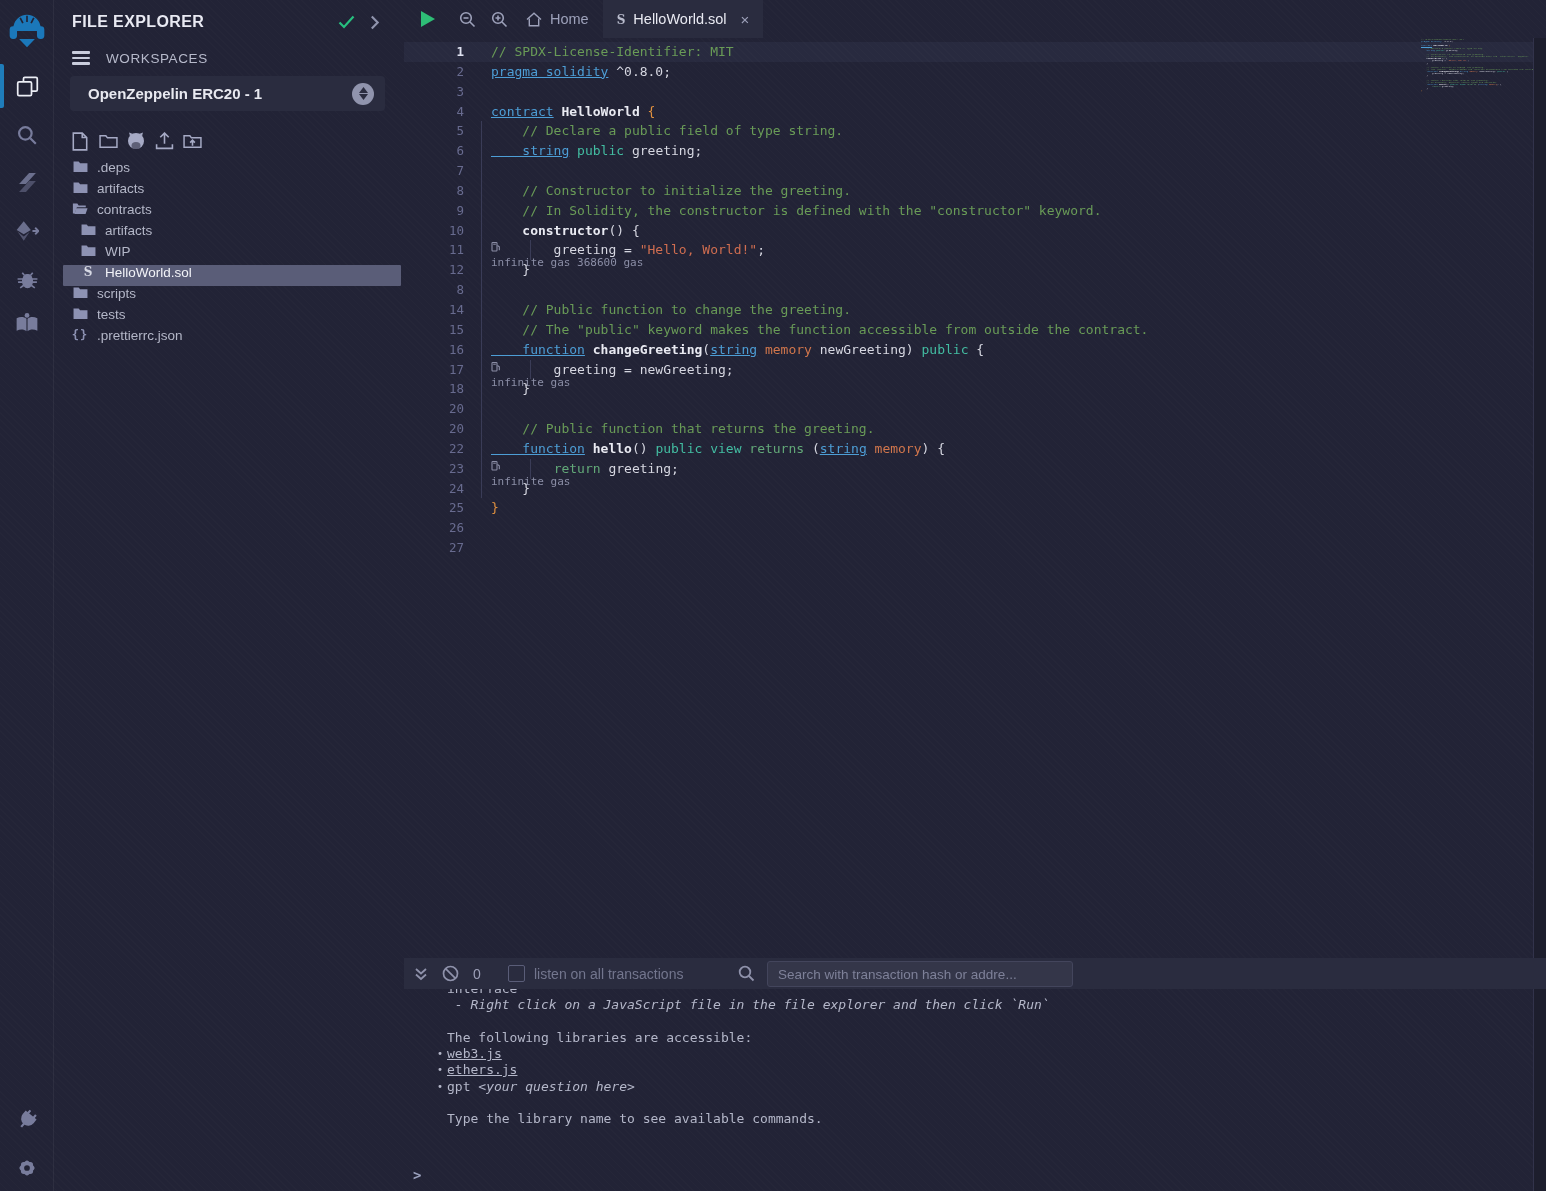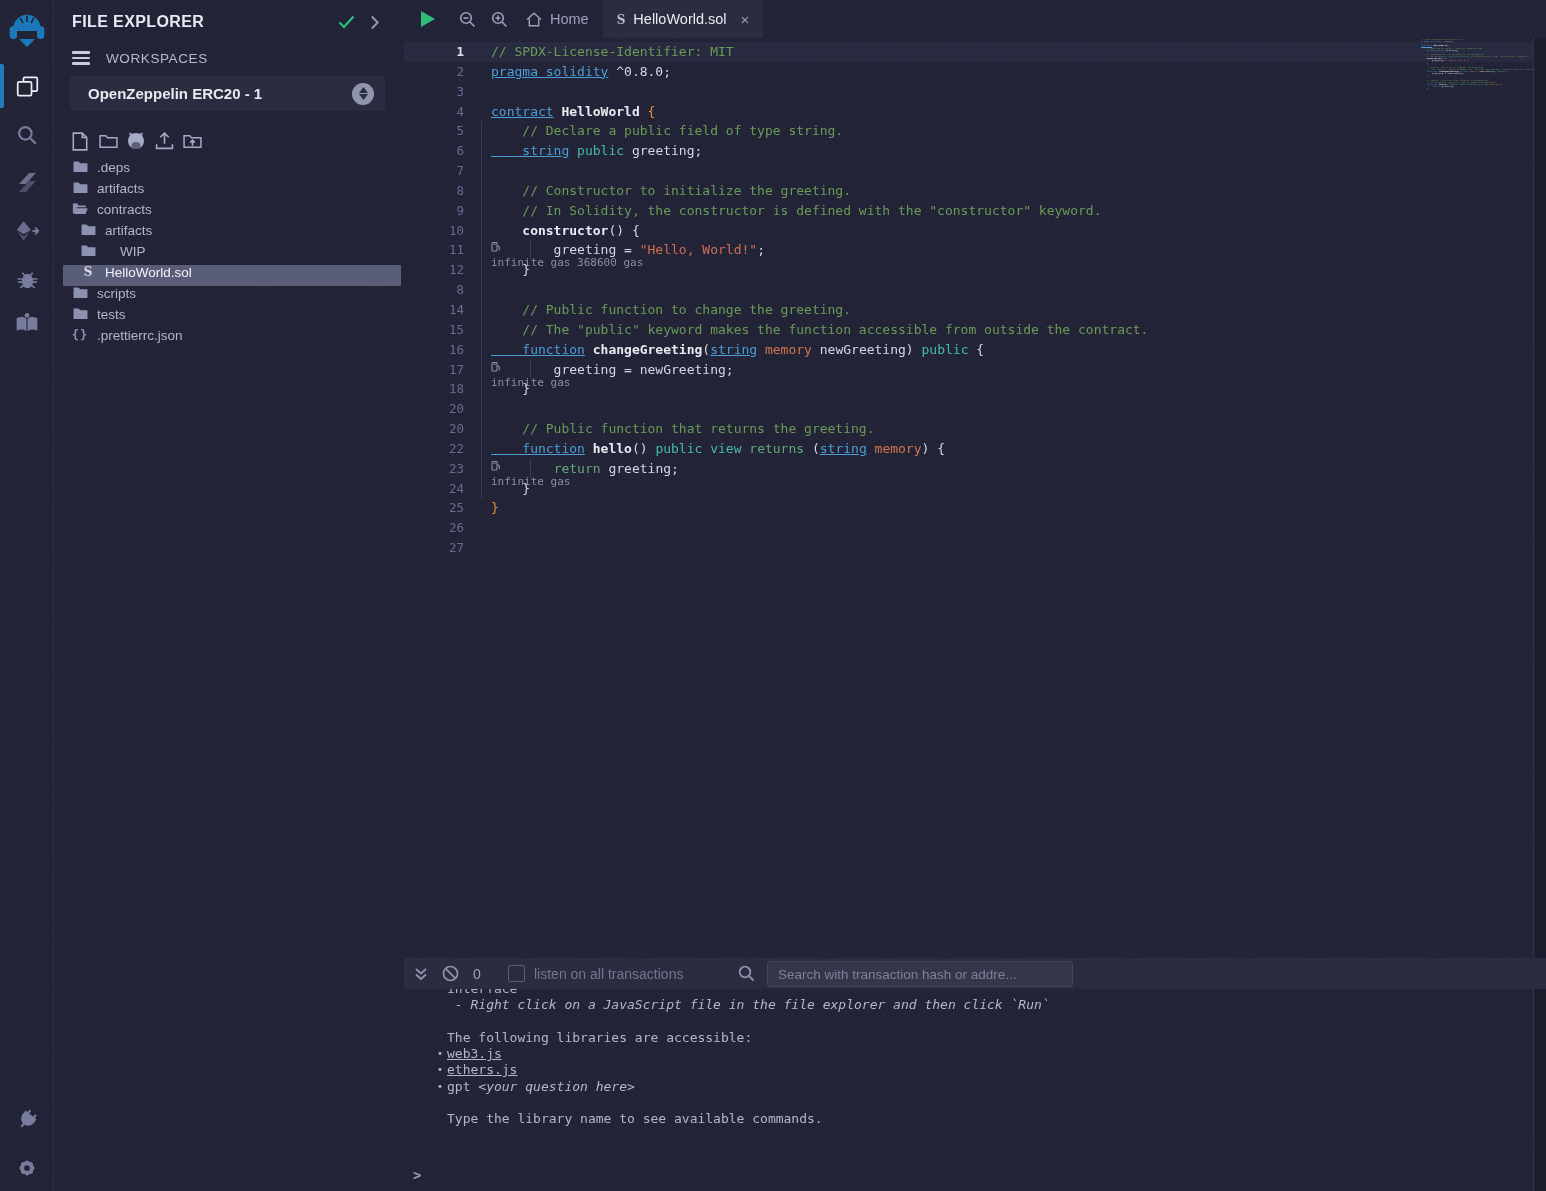--- a/index.html
+++ b/index.html
@@ -256,21 +256,21 @@
           <span>contracts</span>
         </div>
         <div class="tree-row" style="padding-left: 26px;">
           <span class="t-icon">
             <svg width="15" height="13" viewBox="0 0 16 14">
               <path d="M0.5 1.5 h5.5 l1.6 2 H15.5 V13 H0.5 Z" fill="currentColor"></path>
             </svg>
           </span>
           <span>artifacts</span>
         </div>
-        <div class="tree-row" style="padding-left: 26px; gap: 15px;">
+        <div class="tree-row" style="padding-left: 26px;">
           <span class="t-icon">
             <svg width="15" height="13" viewBox="0 0 16 14">
               <path d="M0.5 1.5 h5.5 l1.6 2 H15.5 V13 H0.5 Z" fill="currentColor"></path>
             </svg>
           </span>
           <span>WIP</span>
         </div>
         <div class="tree-row selected" style="padding-left: 17px;">
           <span class="t-icon">
             <span class="sglyph">S</span>

